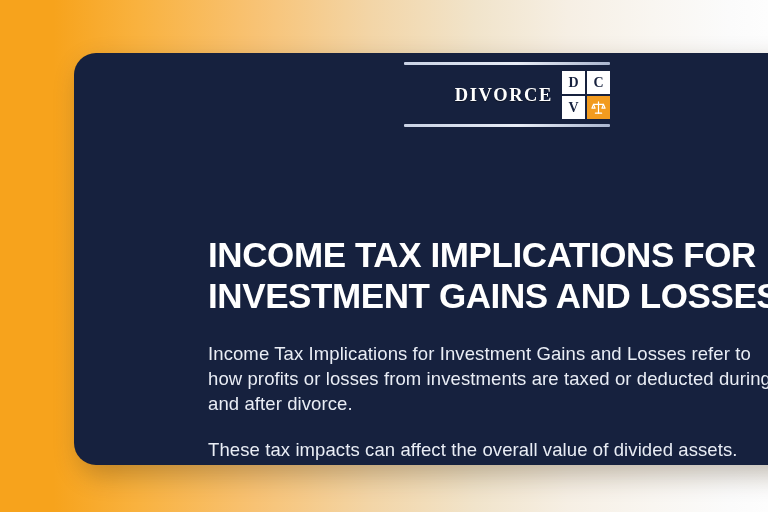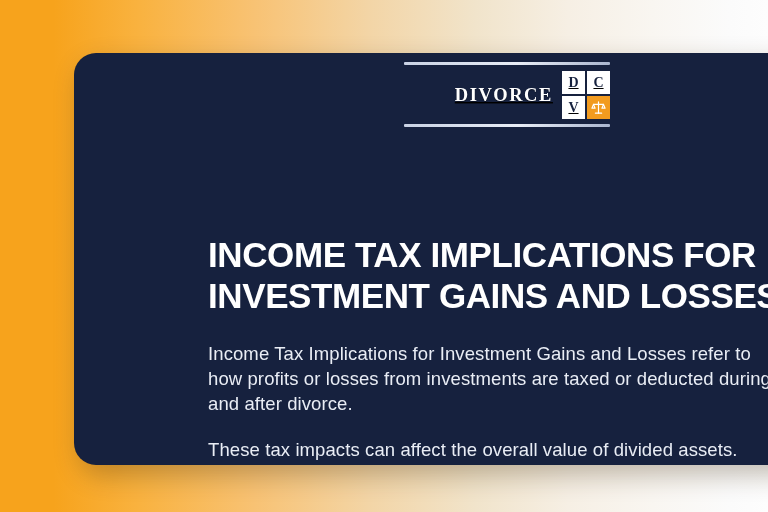--- a/index.html
+++ b/index.html
@@ -58,21 +58,20 @@
     border-radius: 1px;
   }
   .logo-rule.top { margin-bottom: 6px; }
   .logo-rule.bottom { margin-top: 5px; }
 
   .logo-body {
     display: flex;
     align-items: center;
     justify-content: flex-end;
     gap: 9px;
-    text-decoration: underline;
   }
   .logo-words {
     display: flex;
     flex-direction: column;
     align-items: flex-end;
     justify-content: center;
   }
   .logo-words span {
     font-family: "Liberation Serif", "DejaVu Serif", serif;
     font-weight: bold;

